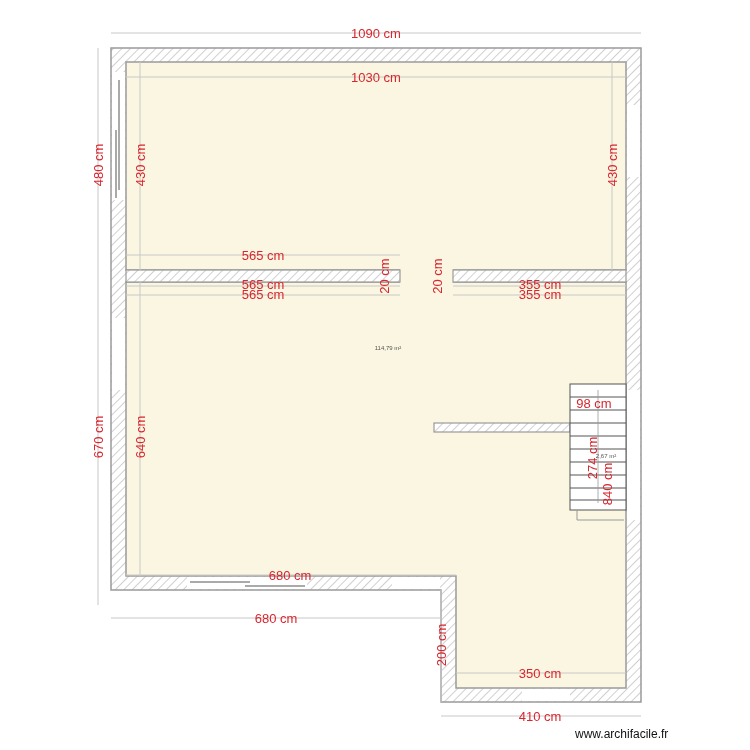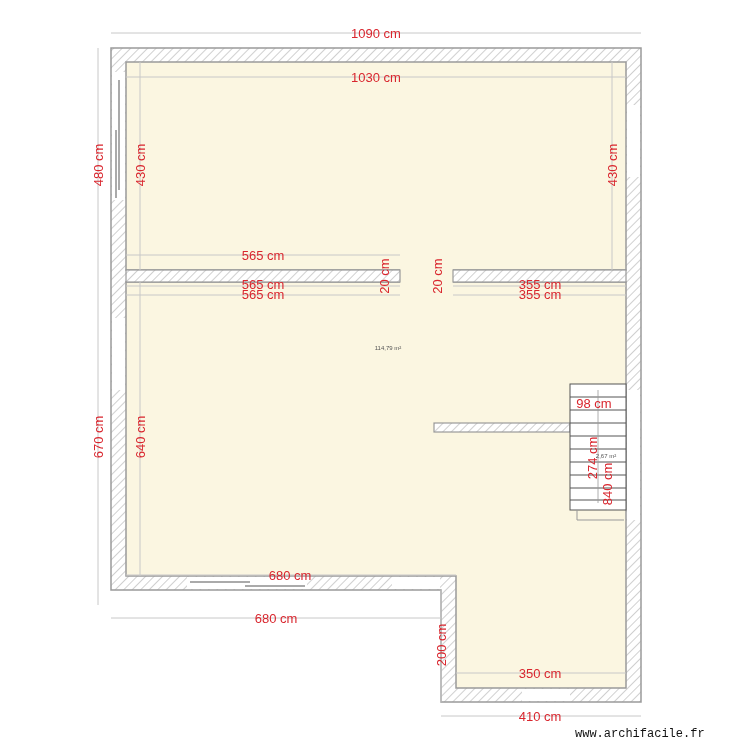--- a/index.html
+++ b/index.html
@@ -1,20 +1,20 @@
 <!DOCTYPE html>
 <html><head>
 <meta charset="utf-8">
 <style>
   html, body { margin: 0; padding: 0; background: #ffffff; }
   body { width: 750px; height: 750px; position: relative; overflow: hidden; font-family: "Liberation Sans", sans-serif; }
   svg { position: absolute; left: 0; top: 0; }
   .dim { fill: #d9262e; font-family: "Liberation Sans", sans-serif; font-size: 13px; }
   .area { fill: #555; font-family: "Liberation Sans", sans-serif; font-size: 6px; }
-  .wm { position: absolute; left: 575px; top: 727px; font-size: 12px; color: #111; font-family: Liberation Mono, monospace; }
+  .wm { position: absolute; left: 575px; top: 727px; font-size: 12px; color: #111; font-family: Liberation Sans, sans-serif; }
 </style>
 </head>
 <body>
 
 <svg width="750" height="750" viewBox="0 0 750 750">
   <defs>
     <pattern id="hatch" width="6" height="6" patternUnits="userSpaceOnUse" patternTransform="rotate(45)">
       <rect width="6" height="6" fill="#ffffff"></rect>
       <line x1="0" y1="0" x2="0" y2="6" stroke="#b0b0b0" stroke-width="1.2"></line>
     </pattern>

